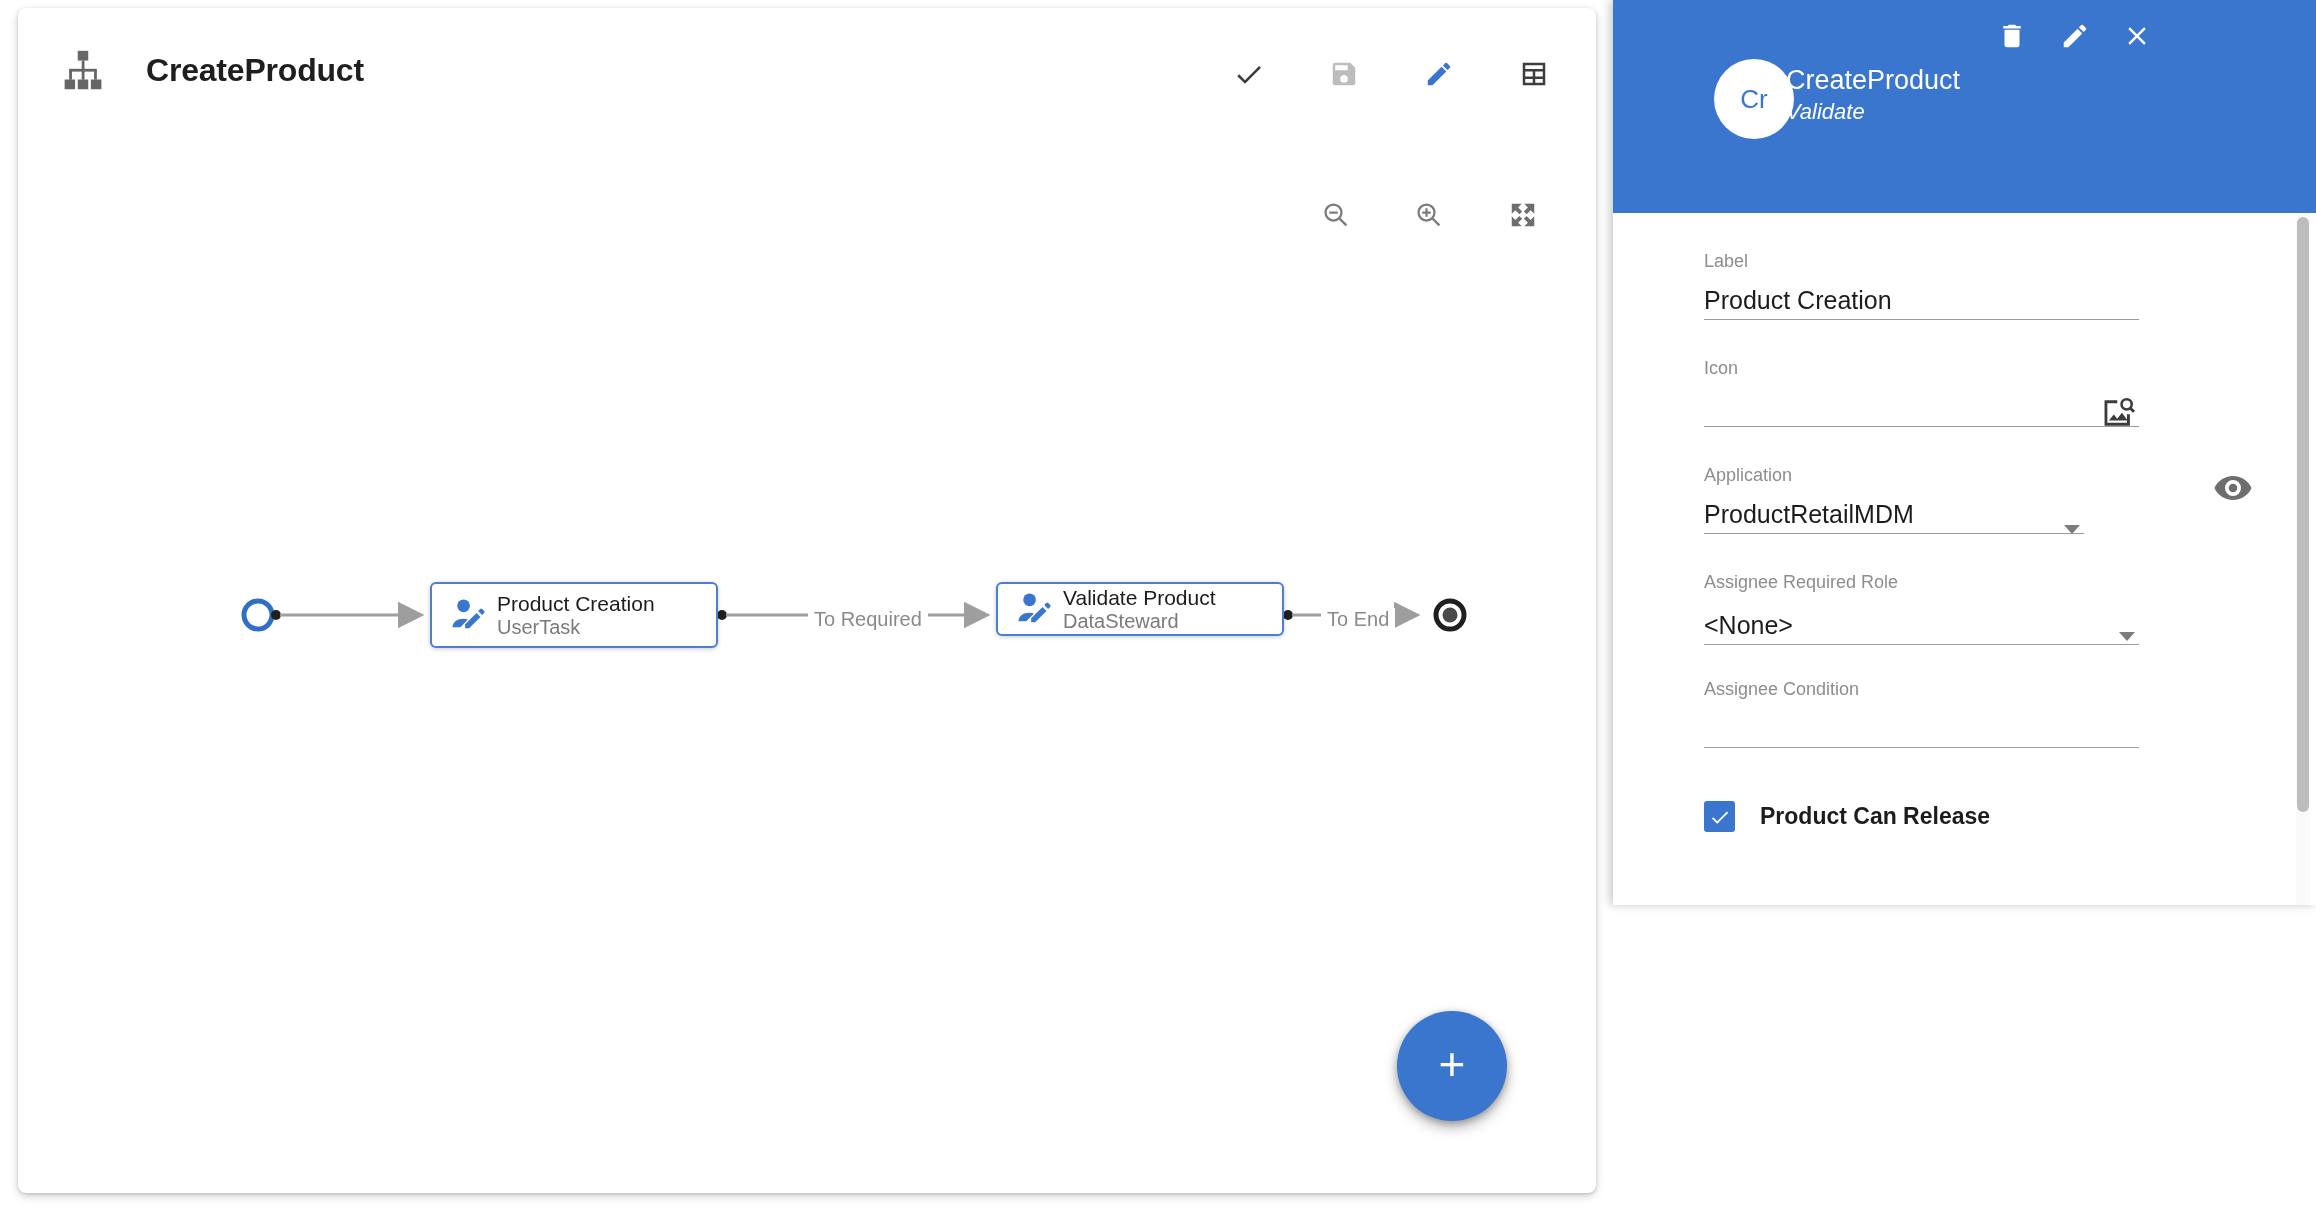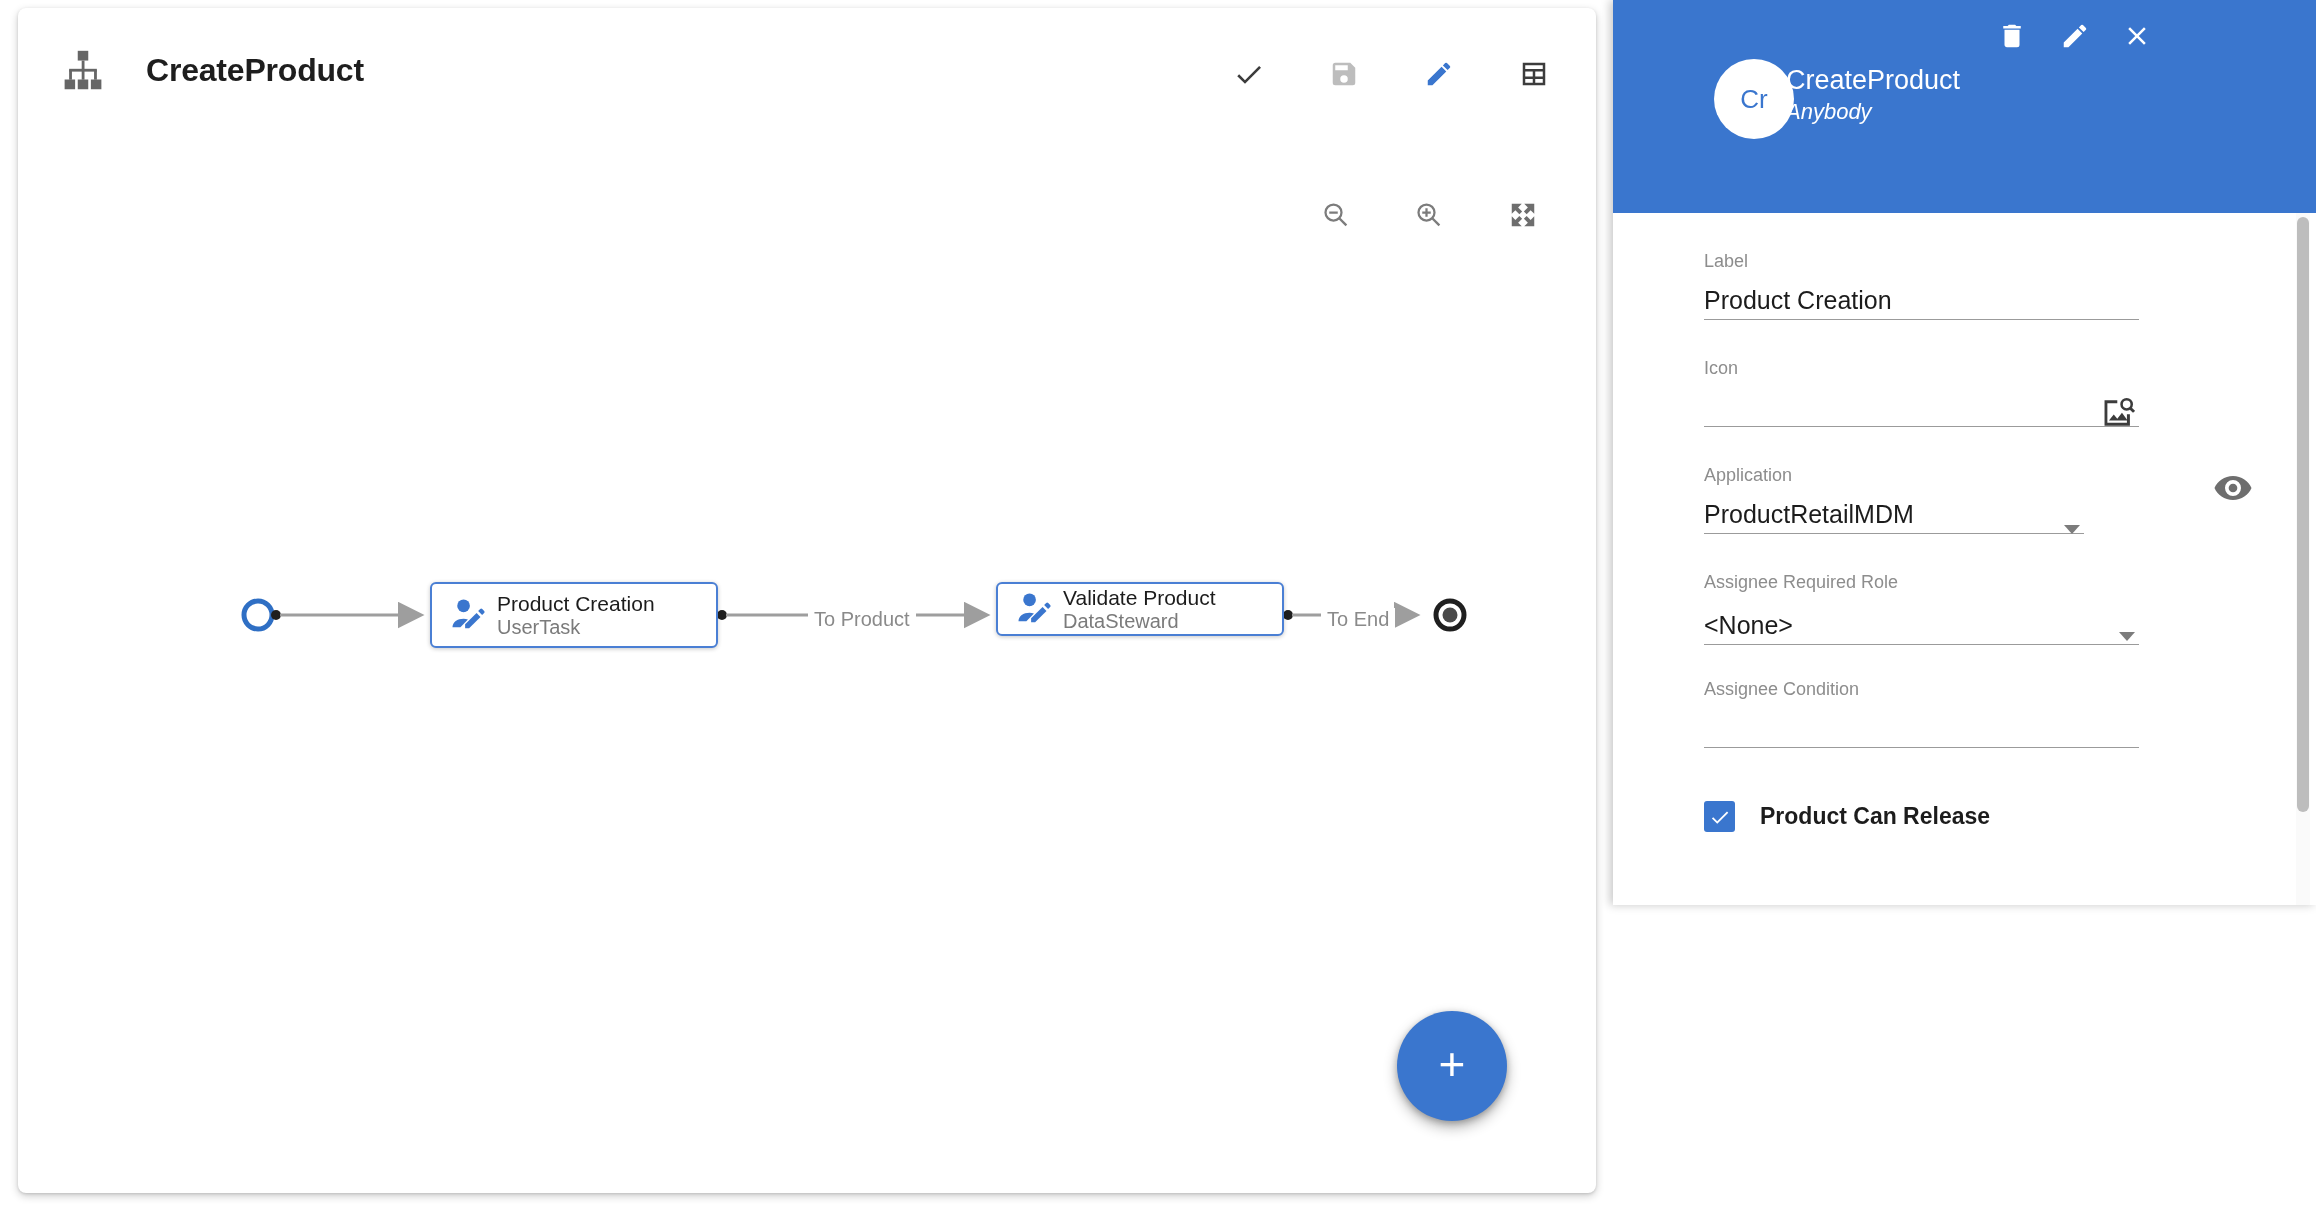--- a/index.html
+++ b/index.html
@@ -328,21 +328,21 @@
           <path d="M10.2 20.4v-2.5l7.2-7.2 2.5 2.5-7.2 7.2z" fill="#3a76ce"></path>
           <path d="M18.4 9.5l1.3-1.3a.9.9 0 0 1 1.3 0l1.2 1.2a.9.9 0 0 1 0 1.3l-1.3 1.3z" fill="#3a76ce"></path>
         </svg>
         <div class="node-text">
           <div class="node-title">Validate Product</div>
           <div class="node-sub">DataSteward</div>
         </div>
       </div>
     </div>
 
-    <div class="edge-label el-validate">To Product</div>
+    <div class="edge-label el-validate">To Required</div>
     <div class="edge-label el-end">To End</div>
 
     <div class="fab">
       <span class="fab-plus">+</span>
     </div>
   </div>
 
   <div class="panel">
 
     <div class="panel-header">
@@ -359,21 +359,21 @@
       <div class="ph-btn phb-close" style="left:500px;">
         <svg width="30" height="30" viewBox="0 0 24 24">
           <path d="M19 6.41 17.59 5 12 10.59 6.41 5 5 6.41 10.59 12 5 17.59 6.41 19 12 13.41 17.59 19 19 17.59 13.41 12z" fill="#ffffff"></path>
         </svg>
       </div>
 
       <div class="avatar">
         <span>Cr</span>
       </div>
       <div class="ph-title">CreateProduct</div>
-      <div class="ph-subtitle">Anybody</div>
+      <div class="ph-subtitle">Validate</div>
     </div>
 
     <div class="panel-body">
 
       <div class="field f-label">
         <div class="field-label">Label</div>
         <div class="field-value">Product Creation</div>
         <div class="field-underline"></div>
       </div>
 

